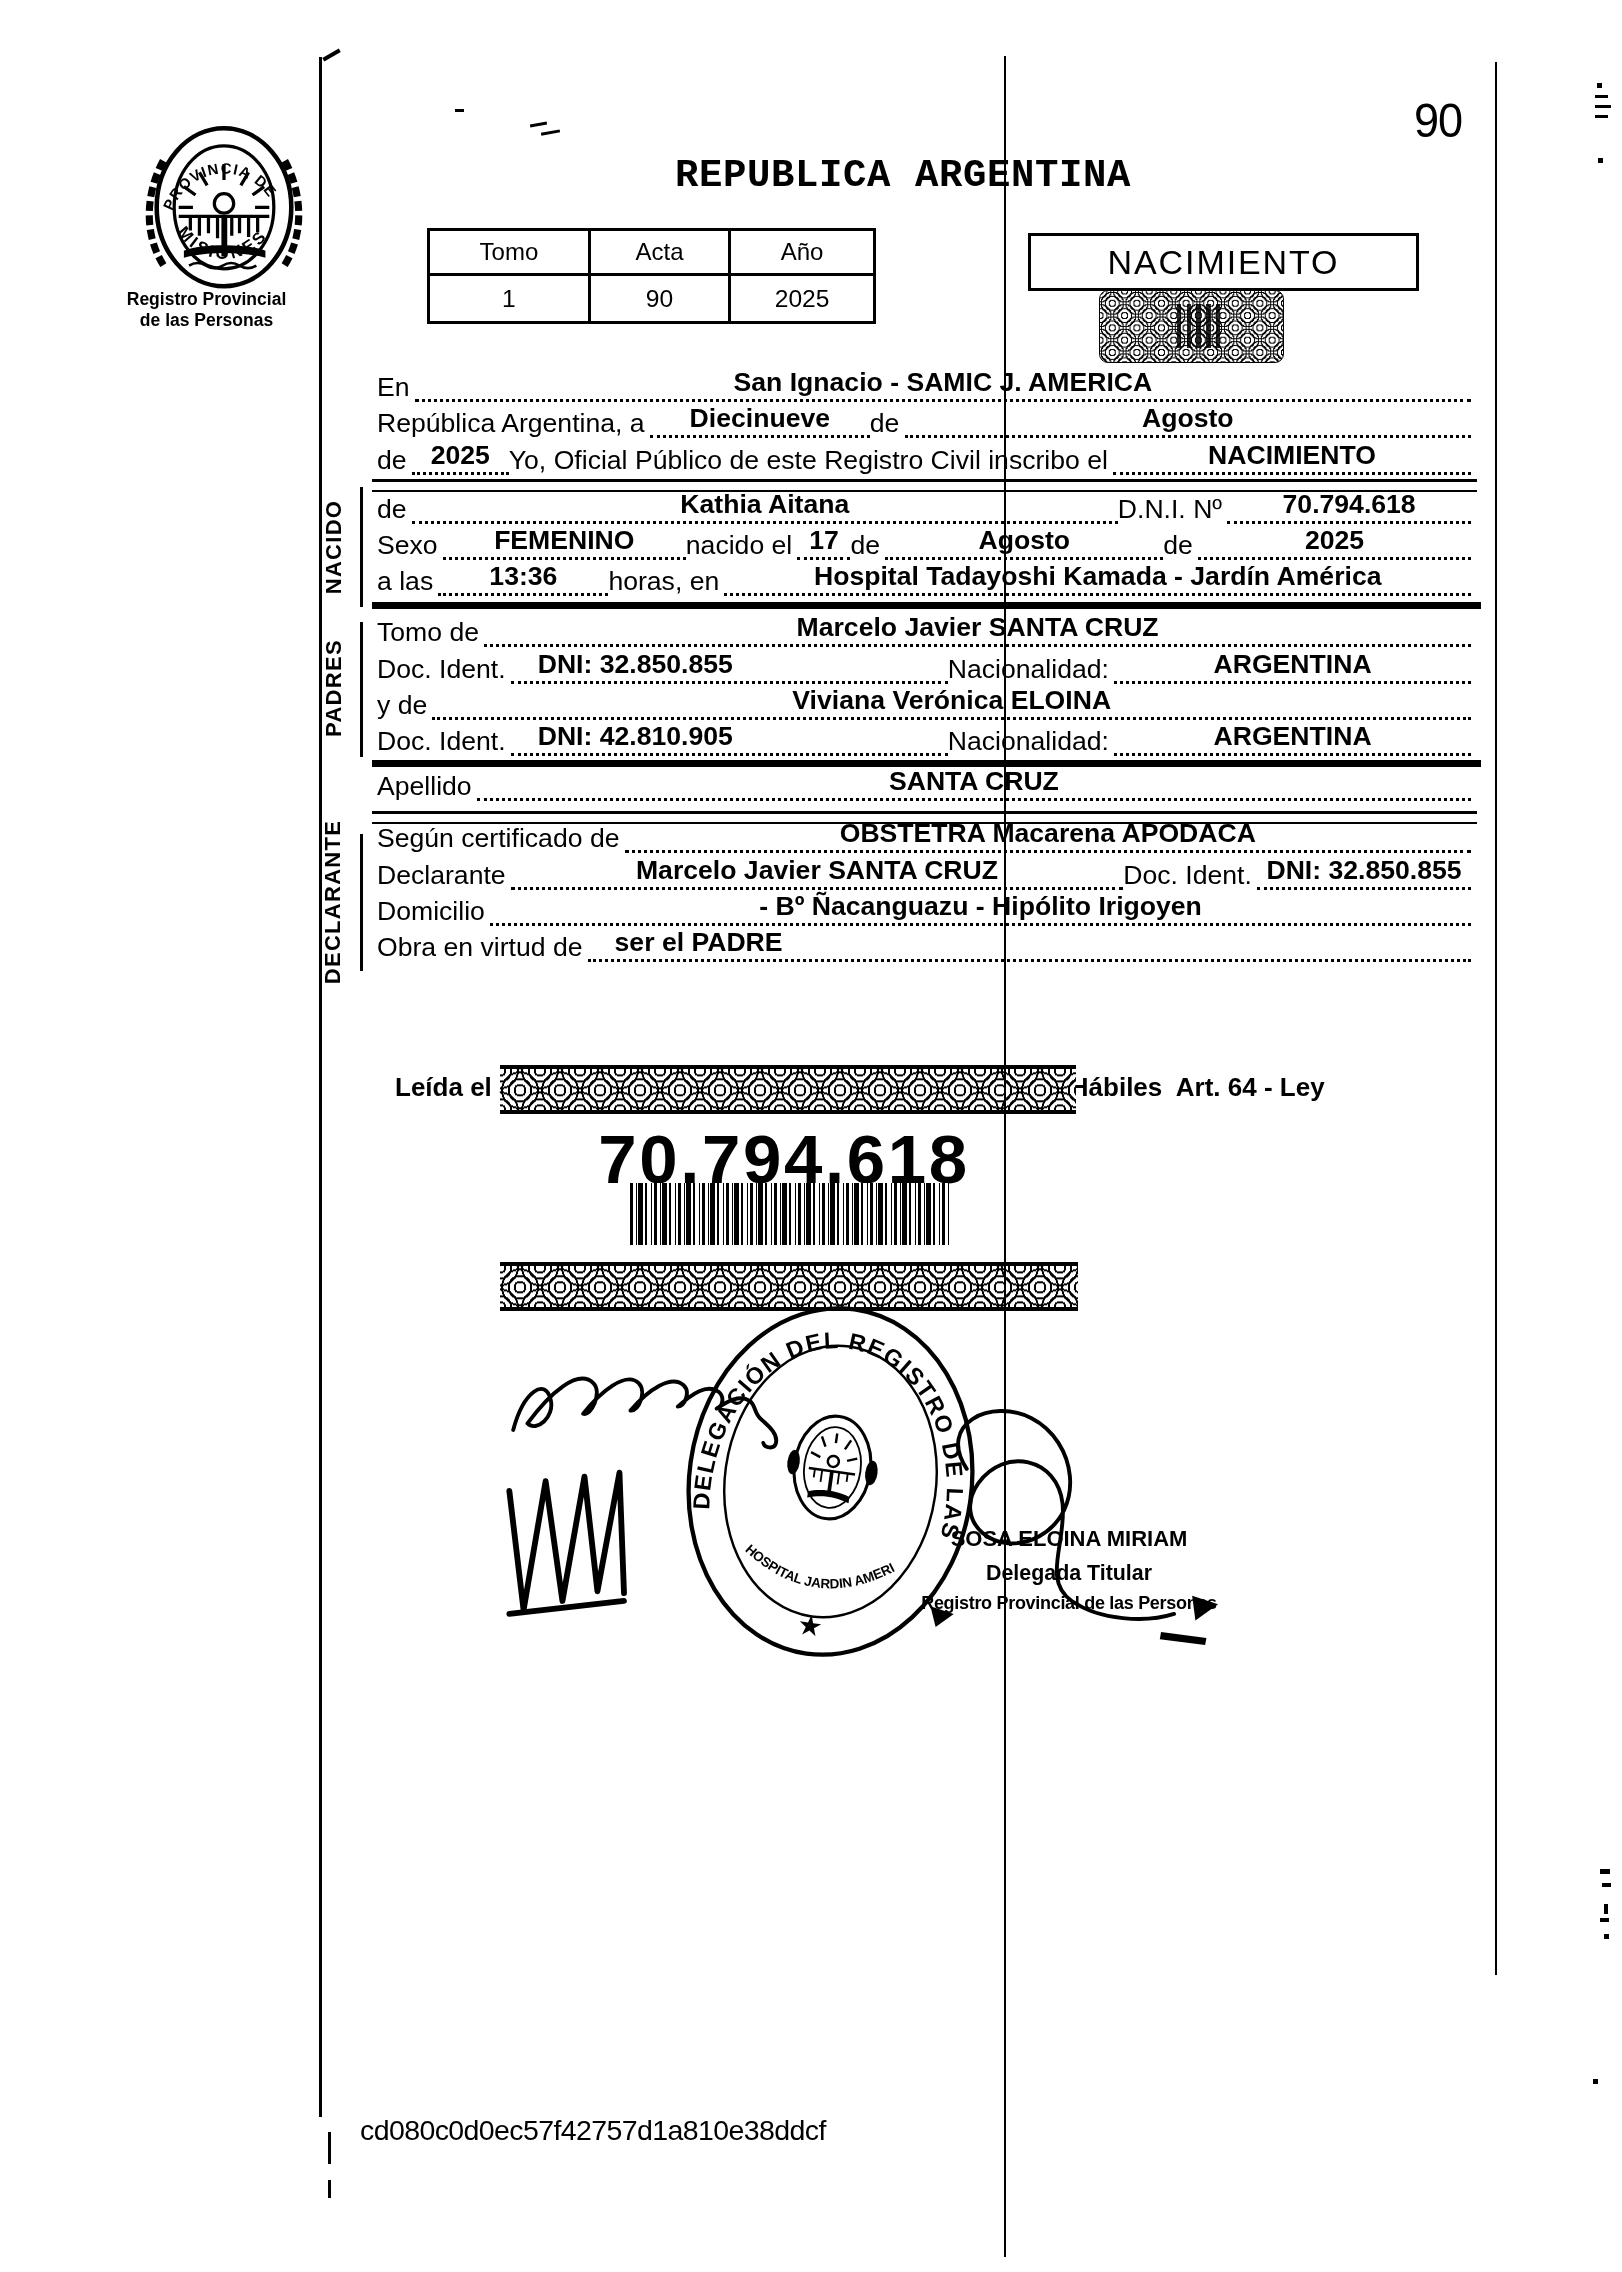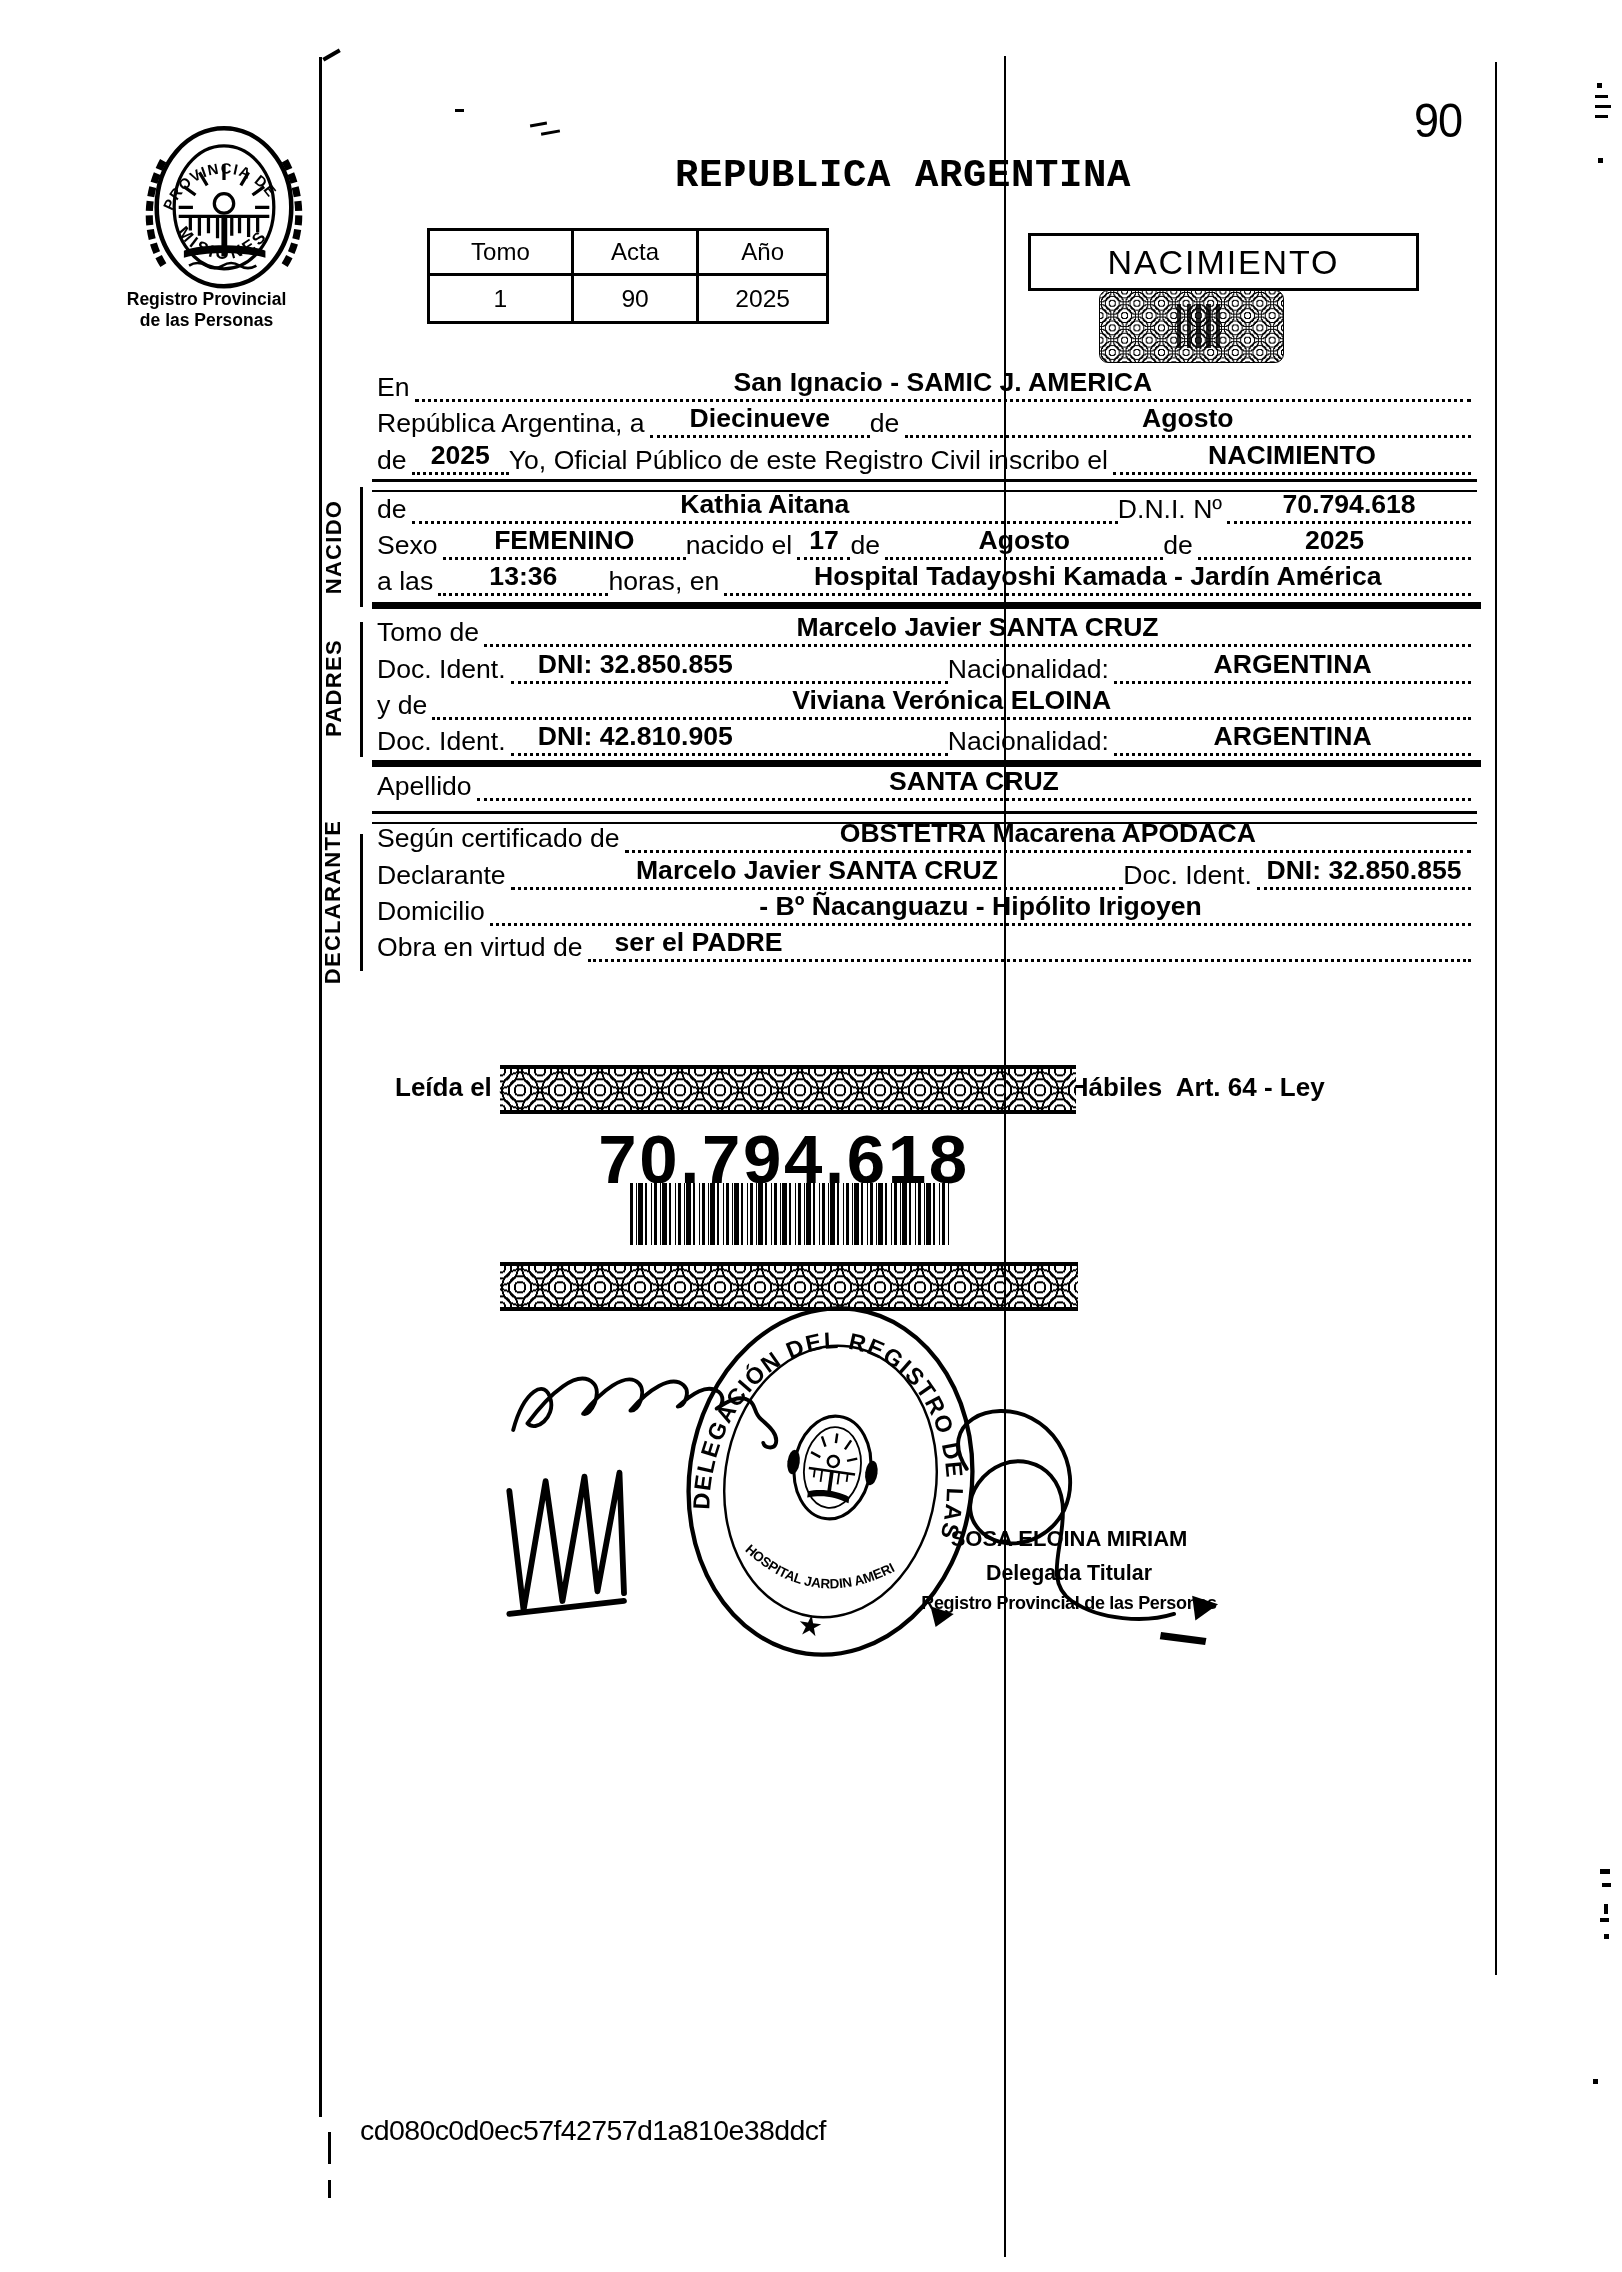--- a/index.html
+++ b/index.html
@@ -6,21 +6,21 @@
   .page{position:relative;width:1622px;height:2273px;background:#ffffff;overflow:hidden;
         font-family:"Liberation Sans",sans-serif;color:#000;}
   
   .vline{position:absolute;background:#000;z-index:6;}
   .art{position:absolute;background:#000;z-index:4;}
   
   .page-num{position:absolute;left:1414px;top:92px;font-size:49px;letter-spacing:-1.3px;
             transform:scaleX(.92);transform-origin:left;}
   .title{position:absolute;left:675px;top:154px;font-family:"Liberation Mono",monospace;
          font-weight:bold;font-size:39px;letter-spacing:0.6px;white-space:pre;}
-  .acta-table{position:absolute;left:427px;top:228px;width:402px;border-collapse:collapse;z-index:2;}
+  .acta-table{position:absolute;left:427px;top:228px;width:449px;border-collapse:collapse;z-index:2;}
   .acta-table td{border:3.2px solid #000;text-align:center;height:43px;font-size:24.6px;}
   .acta-table tr.hd td{font-size:24px;height:40px;}
   .type-box{position:absolute;left:1028px;top:233px;width:385px;height:52px;border:3.9px solid #000;
             display:flex;align-items:center;justify-content:center;font-size:34px;letter-spacing:1.9px;z-index:2;}
   .gsmall{position:absolute;left:1099px;top:290px;width:183px;height:71px;border-radius:9px;z-index:2;
           background-color:#fff;border:1.9px solid #000;
           background-image:
             radial-gradient(circle, rgba(0,0,0,0) 0 2.6px, #000 2.6px 3.9px, rgba(0,0,0,0) 3.9px 6.5px, #000 6.5px 7.8px, rgba(0,0,0,0) 7.8px 10.4px, #000 10.4px 11.7px, rgba(0,0,0,0) 11.7px),
             radial-gradient(circle, rgba(0,0,0,0) 0 2.6px, #000 2.6px 3.9px, rgba(0,0,0,0) 3.9px 6.5px, #000 6.5px 7.8px, rgba(0,0,0,0) 7.8px 10.4px, #000 10.4px 11.7px, rgba(0,0,0,0) 11.7px);
           background-size:24.6px 24.6px;background-position:0 0,12.3px 12.3px;}

